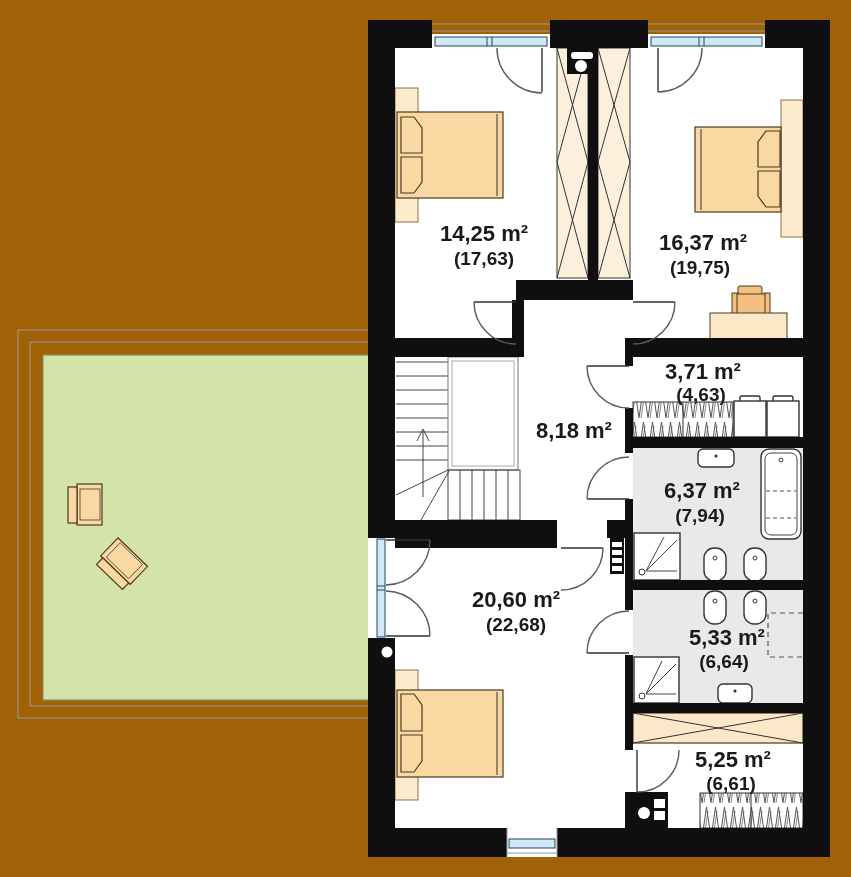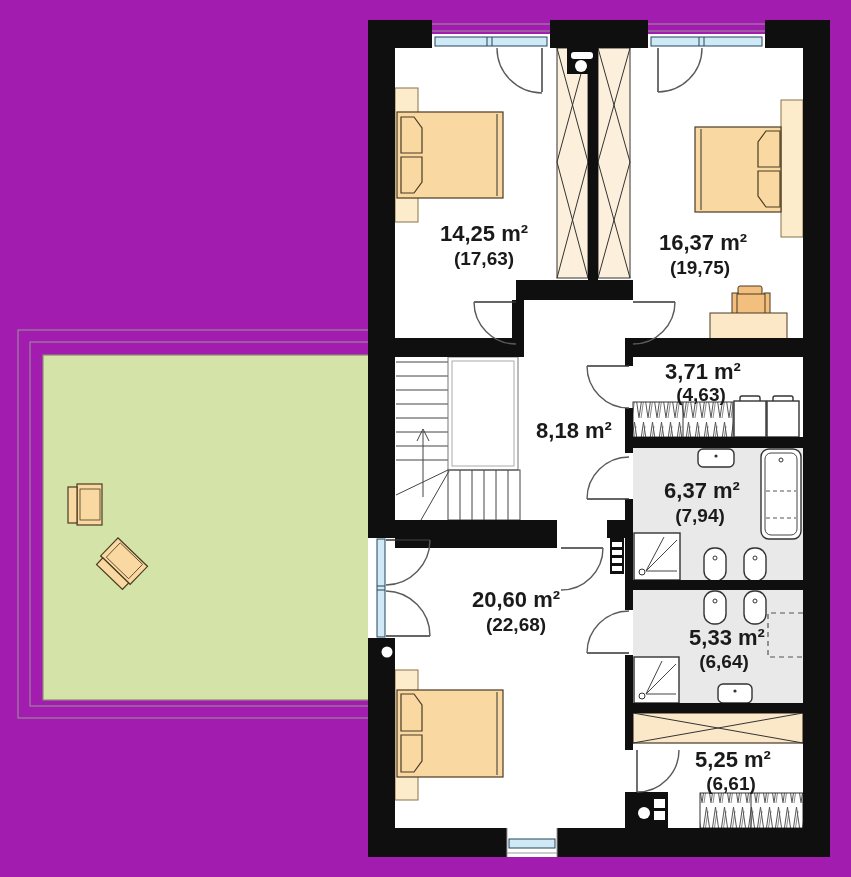--- a/index.html
+++ b/index.html
@@ -1,16 +1,16 @@
 <!DOCTYPE html>
 <html><head>
 <meta charset="utf-8">
 <style>
   html,body{margin:0;padding:0;background:#fff;}
-  .canvas{position:relative;width:851px;height:877px;background:#a21caf;overflow:hidden;
+  .canvas{position:relative;width:851px;height:877px;background:#a16207;overflow:hidden;
           font-family:"Liberation Sans",sans-serif;}
   svg text{font-family:"Liberation Sans",sans-serif;font-weight:700;fill:#1a1a1a;text-anchor:middle;}
   .area-main{font-size:22px;}
   .area-sub{font-size:19px;}
   .wall{fill:#0f0f0f;stroke:none;}
   .furn{fill:#f9d9a1;stroke:#4a3a22;stroke-width:1.2;}
   .furn-light{fill:#fceccb;stroke:#8a7348;stroke-width:1;}
   .ward{fill:#fcf0dc;stroke:#333;stroke-width:1;}
   .wline{stroke:#333;stroke-width:1;fill:none;}
   .fix{fill:#ffffff;stroke:#333;stroke-width:1.4;}

